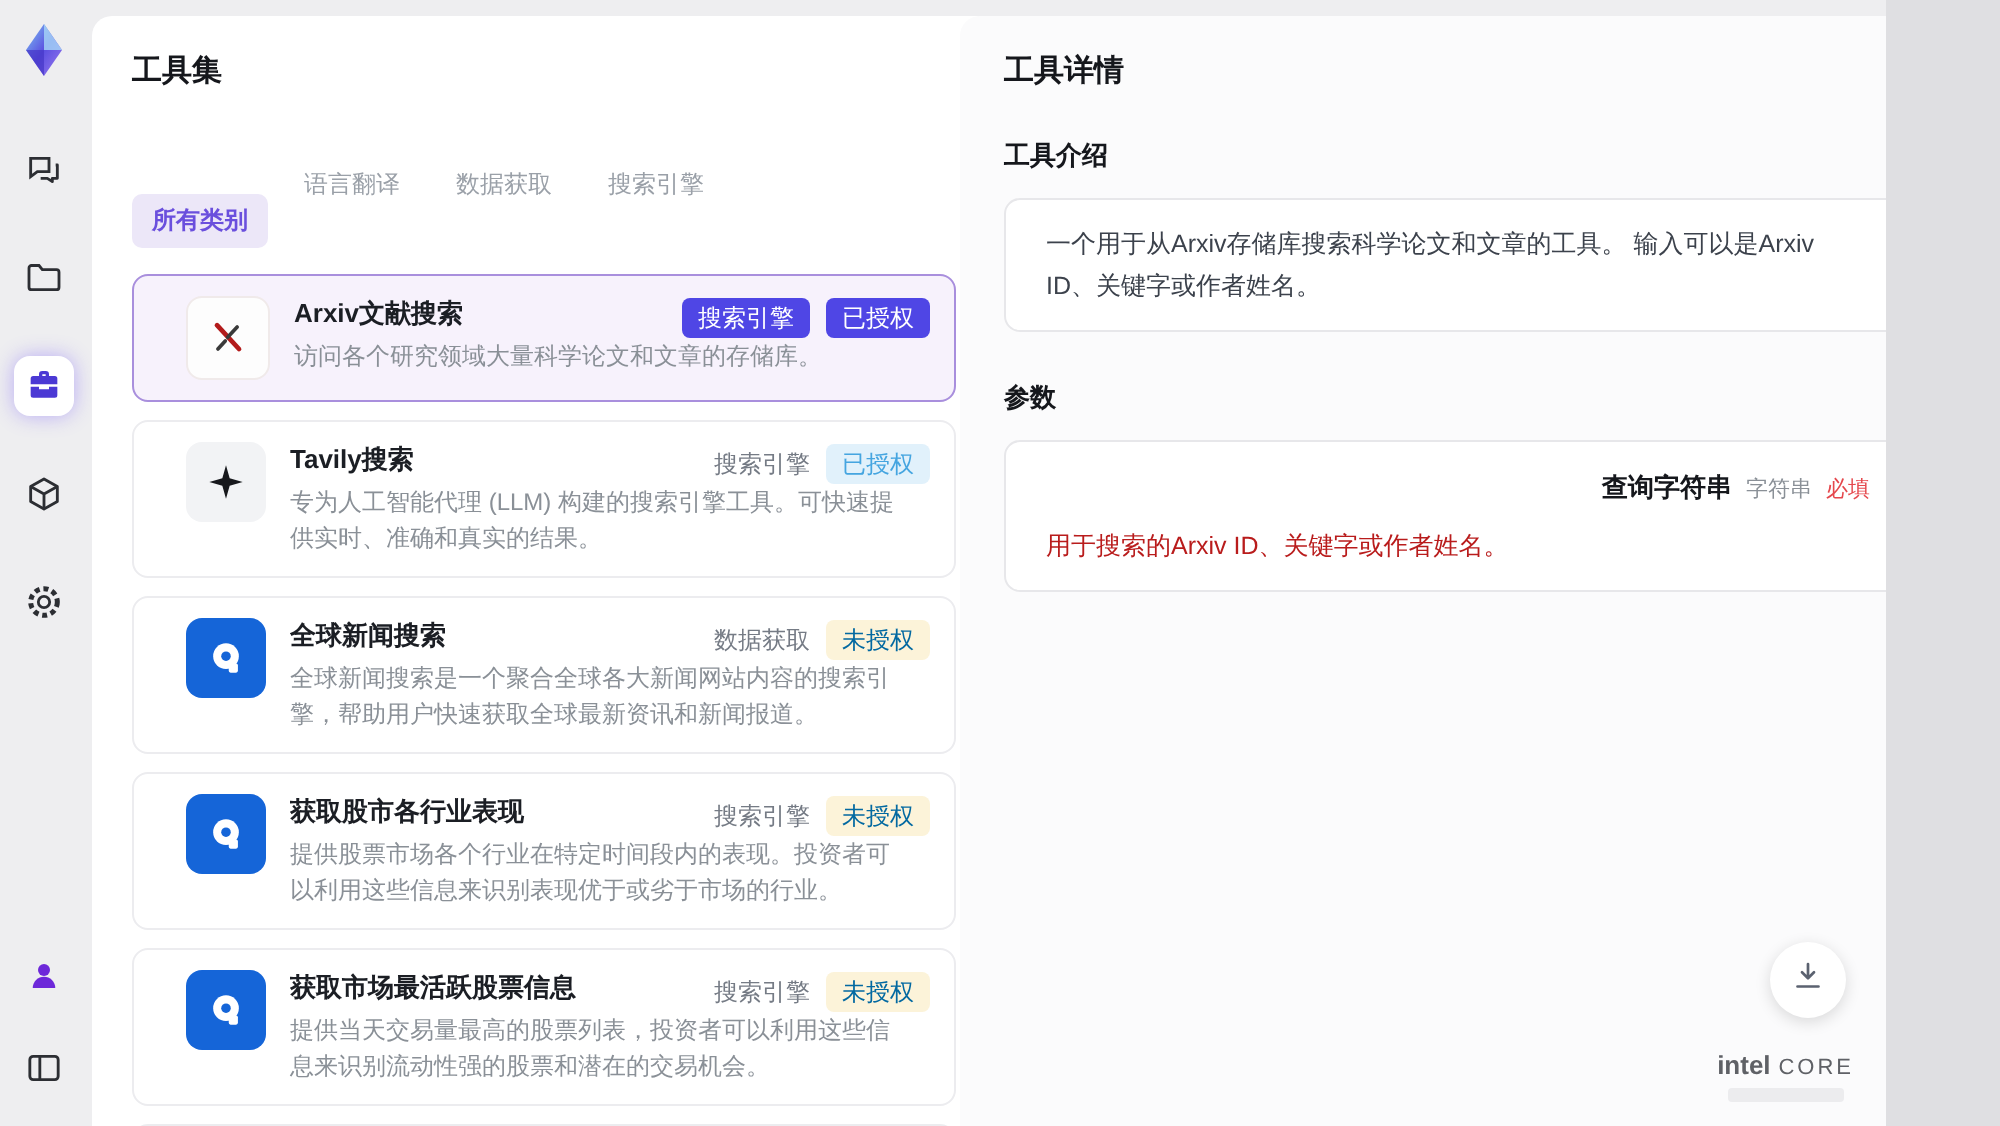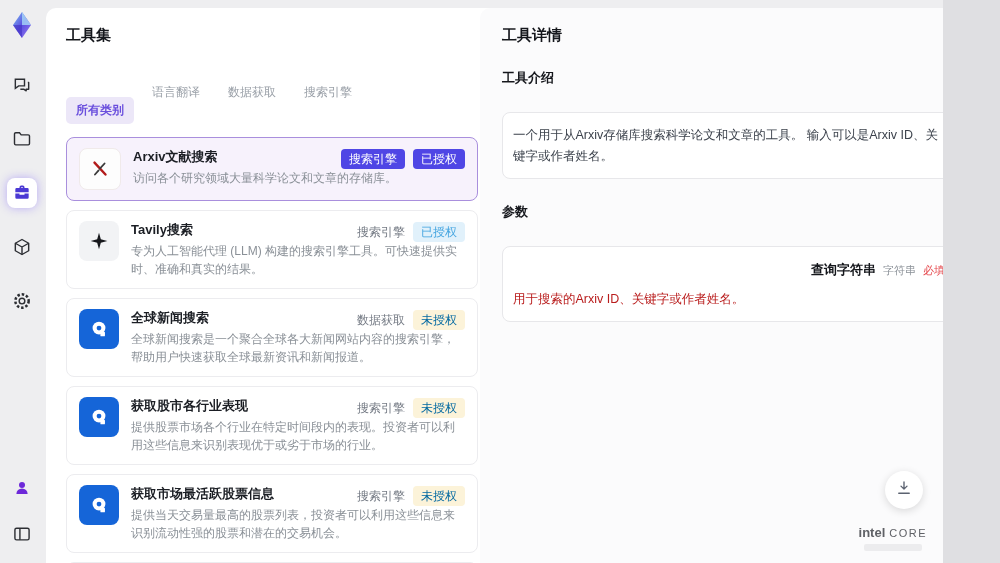--- a/index.html
+++ b/index.html
@@ -24,21 +24,21 @@
 
   .page-title{font-size:15px;font-weight:700;color:#15171c;margin:2px 0 0 0;}
 
   
   .tabs{display:flex;gap:8px;align-items:center;margin-top:16px;}
   .tab{font-size:12px;color:#9aa0a8;padding:5px 10px;border-radius:5px;cursor:pointer;white-space:nowrap;}
   .tab.active{background:#ece7f8;color:#6a4fdd;font-weight:600;margin-top:36px;}
 
   
   .tool-list{margin-top:13px;display:flex;flex-direction:column;gap:9px;height:462px;overflow:hidden;}
-  .card{position:relative;display:flex;gap:12px;padding:10px 12px;border:1px solid #ececef;border-radius:8px;background:#fff;cursor:pointer;box-sizing:border-box;}
+  .card{position:relative;display:flex;gap:12px;padding:10px 26px;border:1px solid #ececef;border-radius:8px;background:#fff;cursor:pointer;box-sizing:border-box;}
   .card.selected{border:1px solid #a98fdd;background:#f7f2fc;}
   .tool-icon{width:40px;height:40px;border-radius:8px;flex:none;display:grid;place-items:center;}
   .tool-icon.bg-white{background:#fdfdfd;border:1px solid #f0eaea;}
   .tool-icon.bg-gray{background:#f2f3f5;}
   .tool-icon.bg-blue{background:#1565d8;}
   .tool-main{flex:1;min-width:0;}
   .tool-name{font-size:13px;font-weight:700;color:#1b1e24;line-height:18px;max-width:230px;white-space:nowrap;overflow:hidden;}
   .tool-desc{font-size:12px;color:#8a9097;line-height:1.5;margin-top:3px;}
   .badges{position:absolute;top:11px;right:12px;display:flex;gap:8px;align-items:center;}
   .badge{font-size:12px;line-height:1;padding:4px 8px;border-radius:4px;white-space:nowrap;}
@@ -46,21 +46,21 @@
   .cat-text{font-size:12px;color:#757b85;white-space:nowrap;}
   .badge-blue{background:#e1f1fb;color:#45a5e0;}
   .badge-yellow{background:#fcf3d9;color:#0369a1;font-family:Liberation Serif, serif;}
 
   
   .vscroll{position:absolute;top:86px;bottom:6px;right:9px;width:6px;border-radius:3px;background:#ededef;cursor:pointer;}
   .vscroll .thumb{position:absolute;top:2px;left:0;width:6px;height:195px;border-radius:3px;background:#c7c7cb;}
 
   
   .section-h{font-size:13px;font-weight:700;color:#15171c;margin-top:24px;}
-  .detail-box{margin-top:25px;background:#fff;border:1px solid #e7e7ea;border-radius:8px;padding:12px 10px;font-size:12.5px;color:#3c424c;line-height:1.65;}
+  .detail-box{margin-top:12px;background:#fff;border:1px solid #e7e7ea;border-radius:8px;padding:12px 20px;font-size:12.5px;color:#3c424c;line-height:1.65;}
   .param-head{display:flex;align-items:baseline;gap:7px;justify-content:flex-end;}
   .param-name{font-size:13px;font-weight:700;color:#15171c;}
   .param-type{font-size:11px;color:#8a9097;}
   .param-req{font-size:11px;color:#e5484d;}
   .param-desc{margin-top:8px;font-size:12.5px;color:#b91c1c;}
 
   
   .fab{position:absolute;right:20px;bottom:54px;width:38px;height:38px;border-radius:50%;background:#fff;
        box-shadow:0 2px 8px rgba(0,0,0,.14);display:grid;place-items:center;cursor:pointer;color:#5b6270;}
   .brand{position:absolute;right:16px;bottom:12px;color:#5f6166;}

